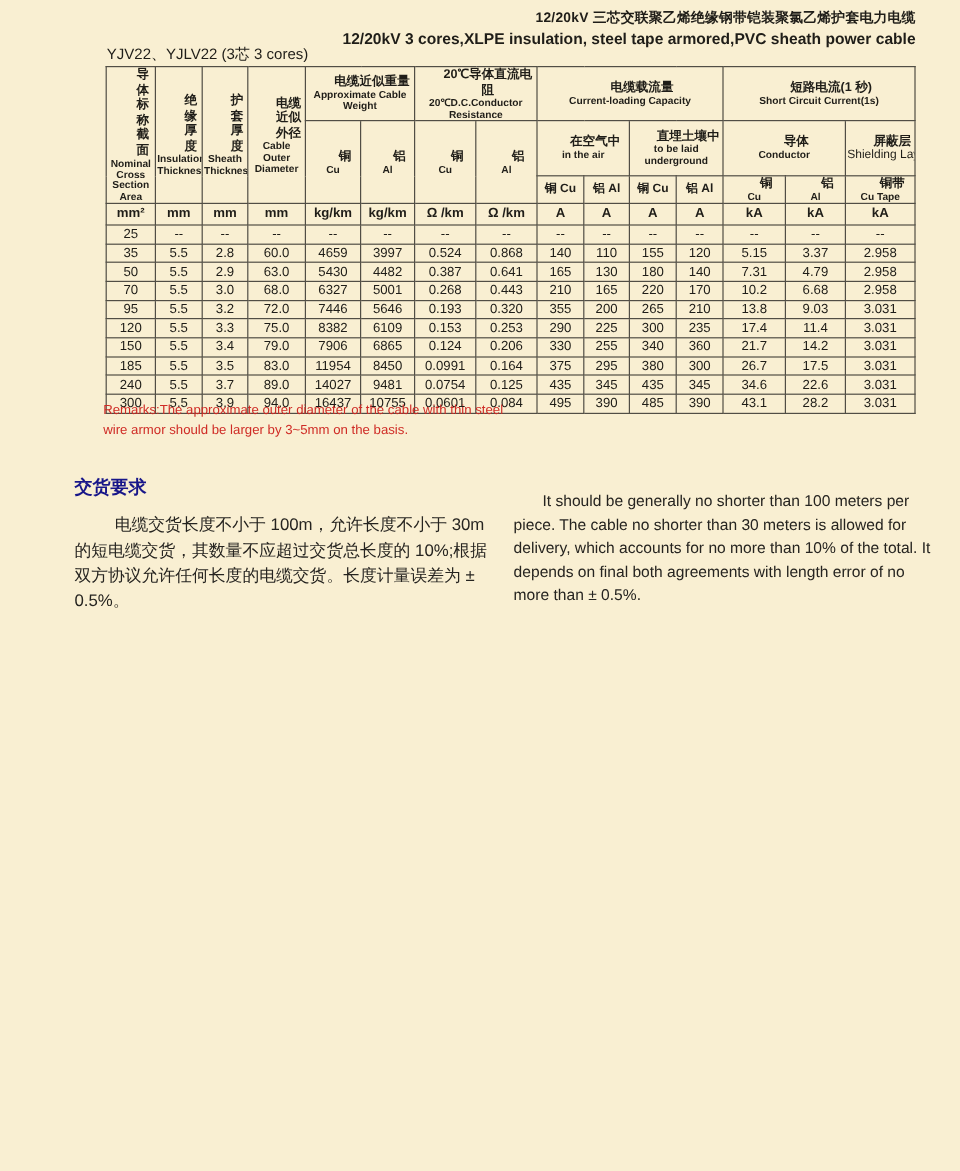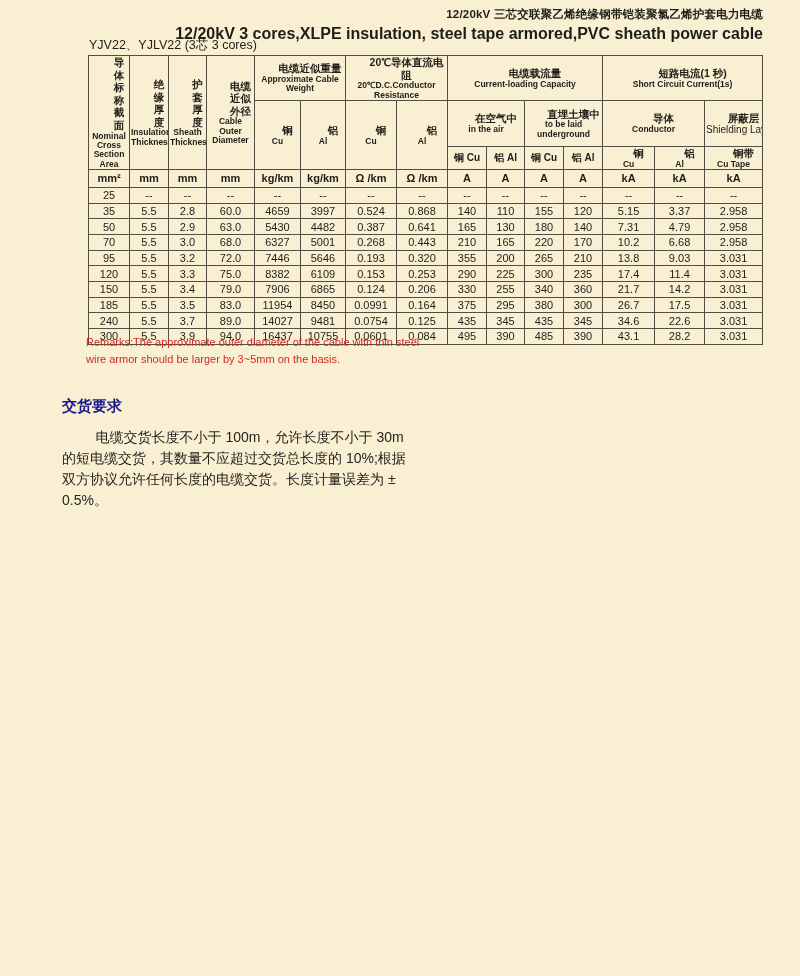--- a/index.html
+++ b/index.html
@@ -6,21 +6,21 @@
   html,body { width:800px; height:976px; }
   body {
     background:#f9efd2;
     font-family:"Liberation Sans", sans-serif;
     color:#1f1d18;
     position:relative;
     overflow:hidden;
   }
   .titles { position:absolute; top:7px; right:37px; text-align:right; }
   .title-zh { font-size:11.5px; font-weight:bold; letter-spacing:0.2px; }
-  .title-en { font-size:16px; font-weight:bold; margin-top:3px; }
+  .title-en { font-size:13px; font-weight:bold; margin-top:3px; }
   .model-line { position:absolute; top:37px; left:89px; font-size:12.5px; }
 
   table.spec {
     position:absolute; top:55px; left:88px; width:674px;
     border-collapse:collapse; table-layout:fixed;
   }
   table.spec th, table.spec td {
     border:1px solid #514e45;
     text-align:center; vertical-align:middle;
     padding:0 1px;
@@ -363,14 +363,15 @@
 <div class="notes-row">
   <div class="note-en">Remarks:The approximate outer diameter of the cable with thin steel wire armor should    be larger by 3~5mm on the basis.</div>
 </div>
 
 <div class="sections">
   <div class="section-left">
     <div class="section-title">交货要求</div>
     <div class="body-zh">电缆交货长度不小于 100m，允许长度不小于 30m 的短电缆交货，其数量不应超过交货总长度的 10%;根据双方协议允许任何长度的电缆交货。长度计量误差为 ± 0.5%。</div>
   </div>
   <div class="section-right">
+    <div class="body-en">It should be generally no shorter than 100 meters per piece. The cable no shorter than 30 meters is allowed for delivery, which accounts for no more than 10% of the total.  It depends on final both agreements with length error of no more than ± 0.5%.</div>
   </div>
 </div>
 
 </body></html>

